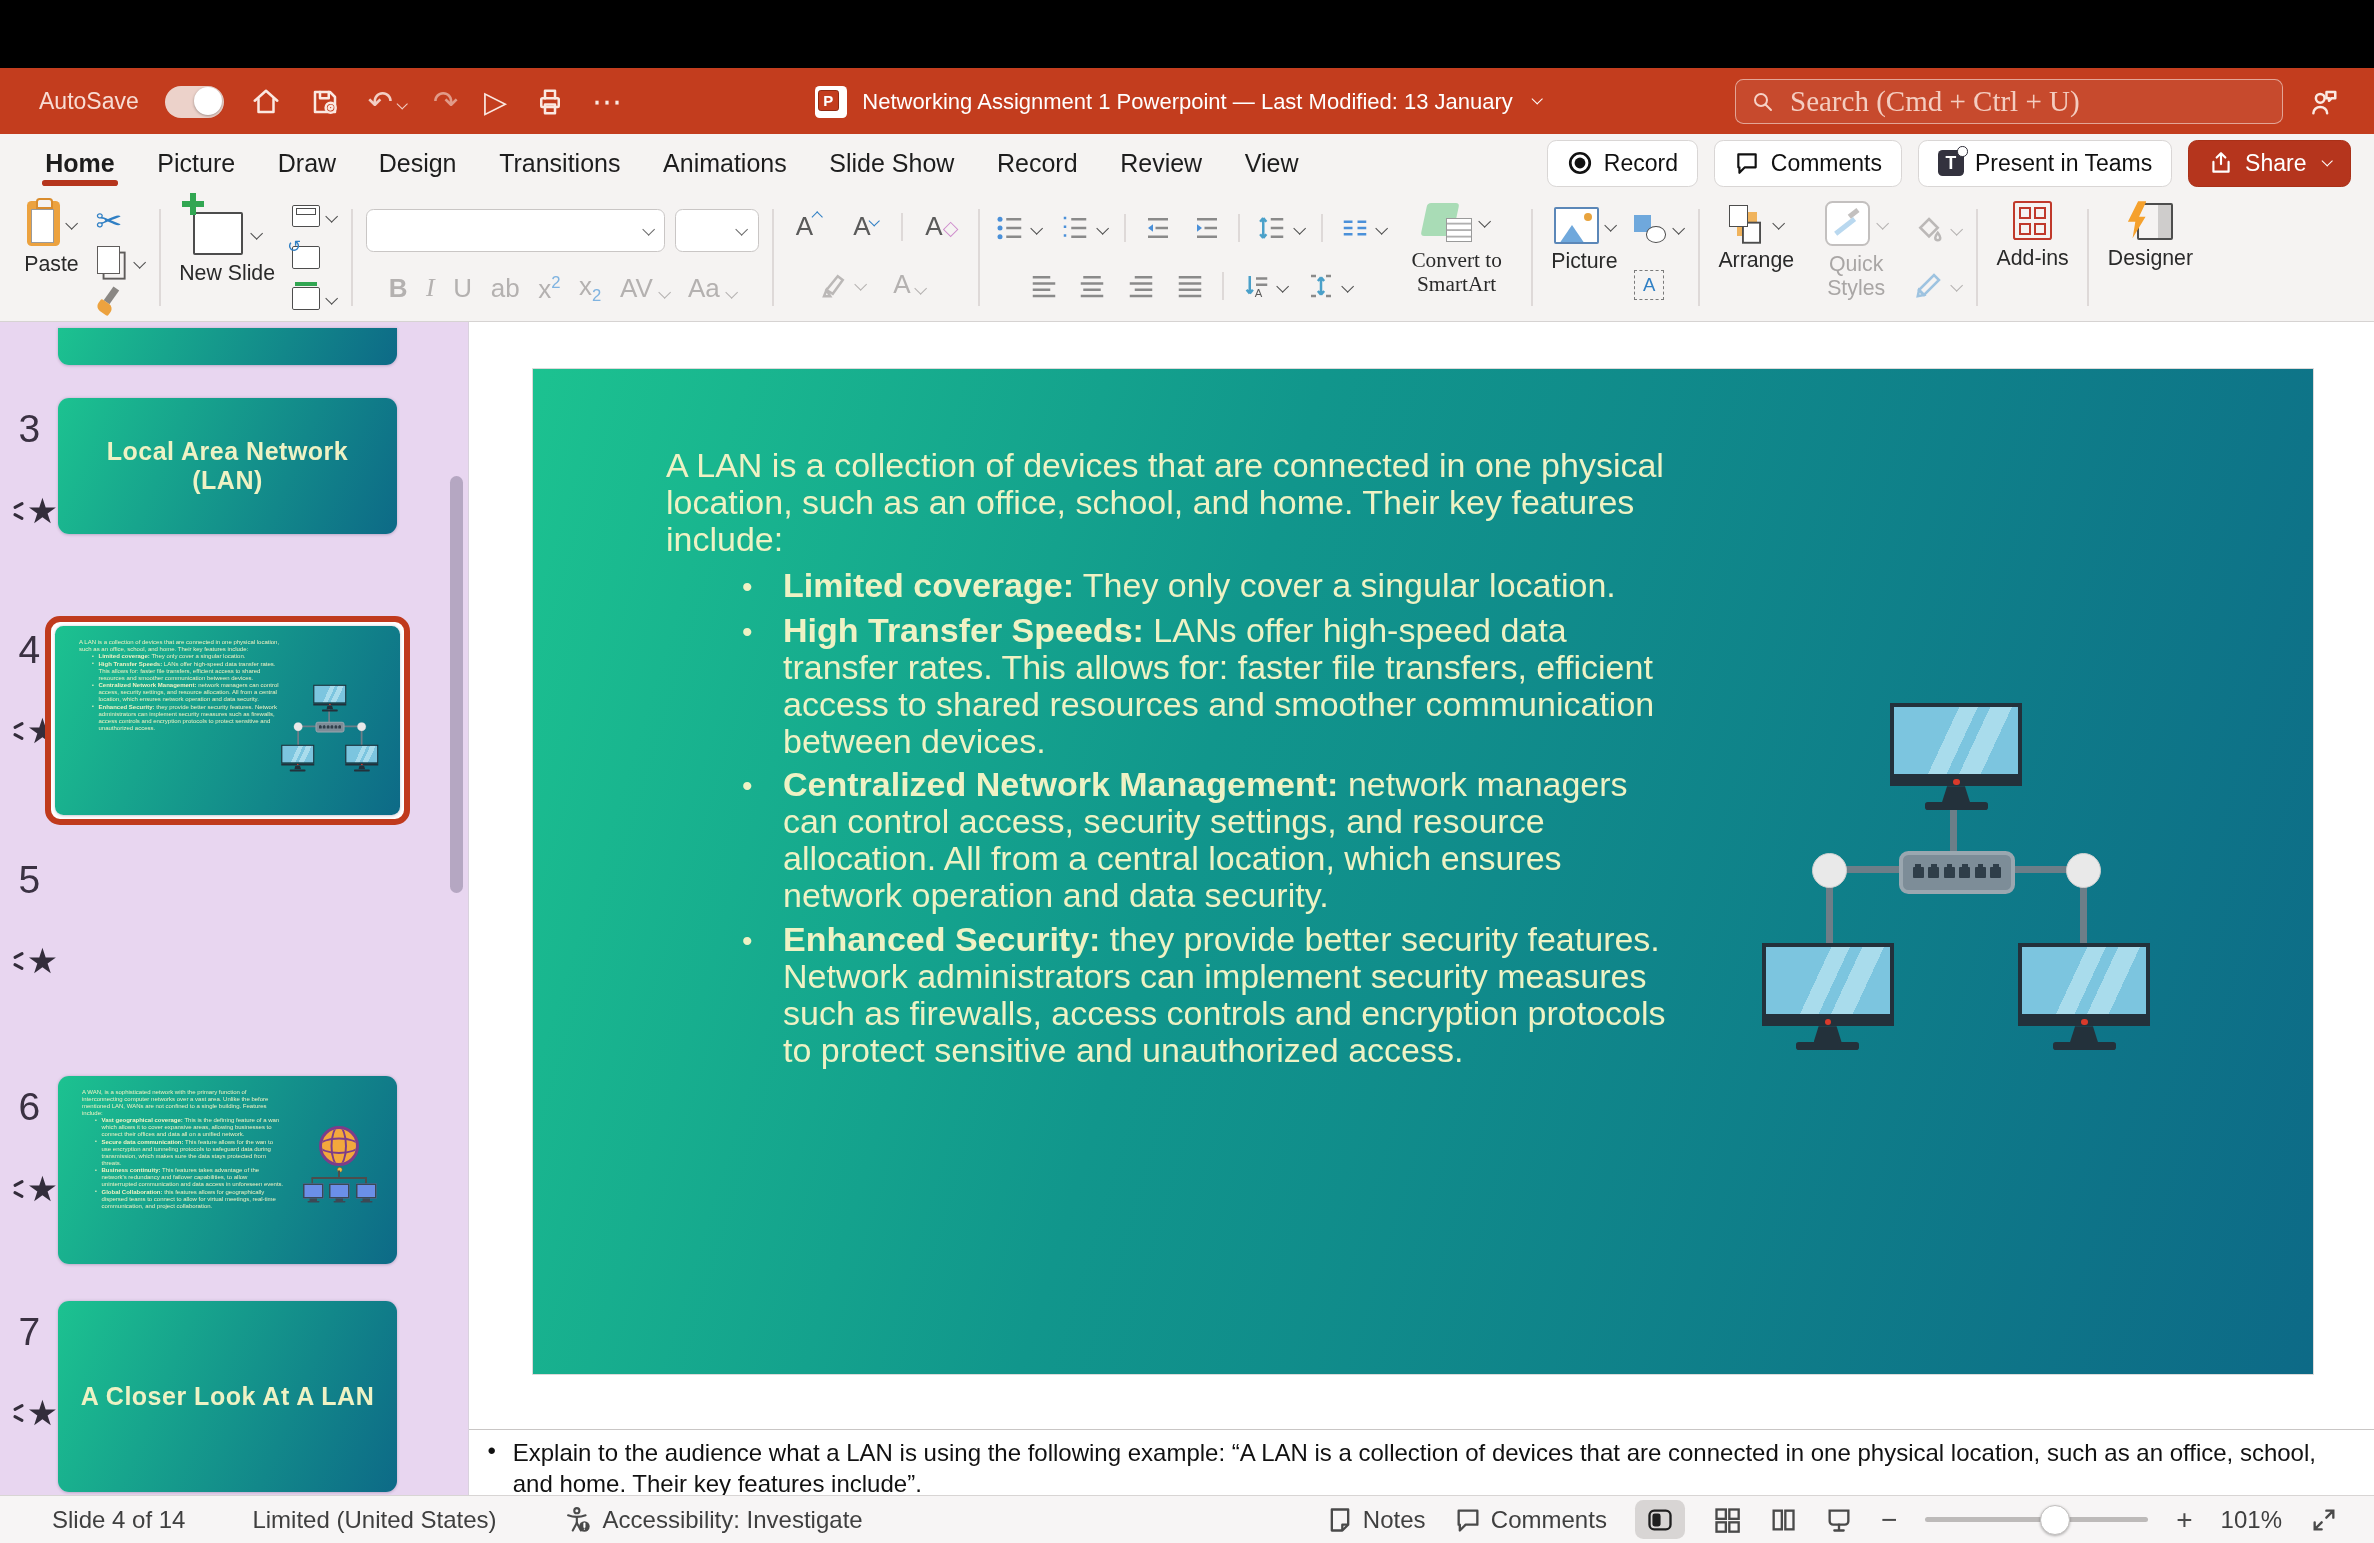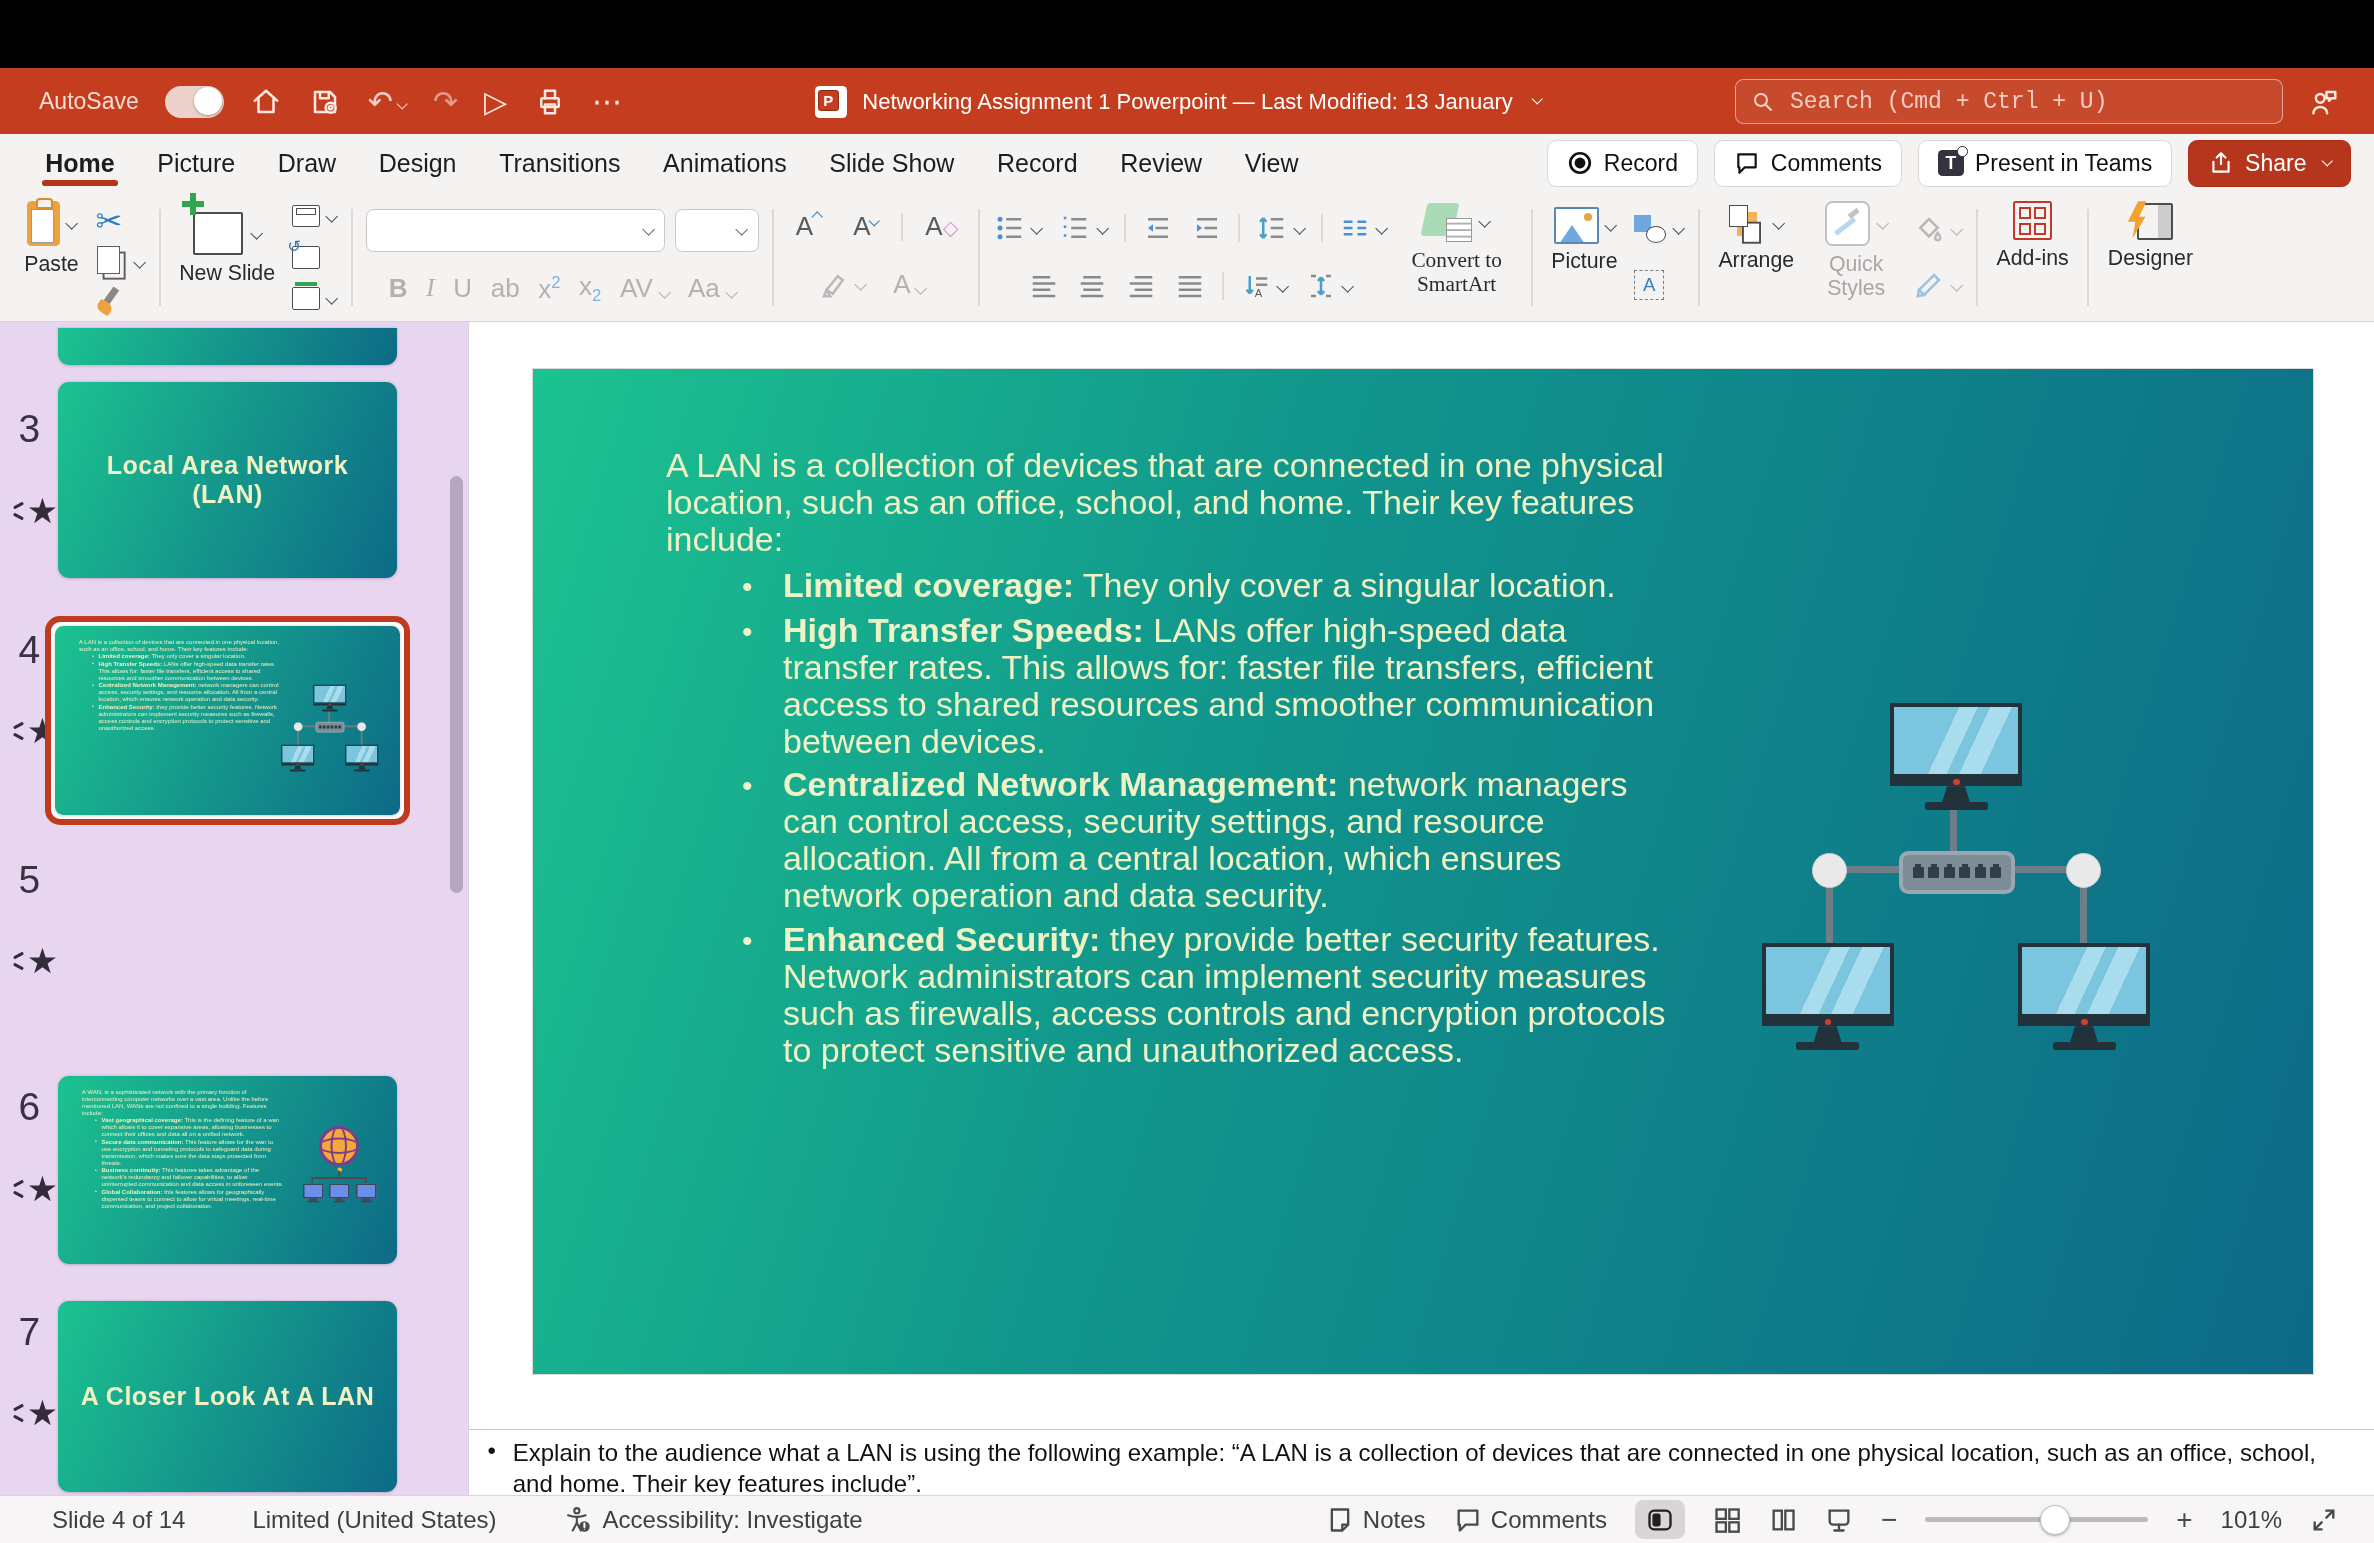--- a/index.html
+++ b/index.html
@@ -22,22 +22,22 @@
     transform:rotate(45deg);margin-left:5.6px;margin-bottom:3.7px;}
   .chev.small{width:7.4px;height:7.4px;border-width:1.9px;}
   .ts-center{flex:1;display:flex;justify-content:center;align-items:center;gap:15px;font-size:22px;white-space:nowrap;}
   .ppt-badge{width:32px;height:32px;background:#fff;border-radius:4.6px;position:relative;flex:0 0 auto;}
   .ppt-badge::before{content:"P";position:absolute;left:2.8px;top:4.6px;width:18.6px;height:18.6px;background:#c33d1e;
     border:1.9px solid #8f2a12;color:#fff;font-size:15px;font-weight:bold;display:flex;align-items:center;justify-content:center;border-radius:2.8px;}
   .ts-right{display:flex;align-items:center;gap:24px;padding-right:35px;}
   .searchbox{width:516px;height:43px;border:1.9px solid rgba(255,255,255,.5);background:rgba(255,255,255,.07);
     border-radius:8.3px;display:flex;align-items:center;gap:13px;padding:0 15px;color:#f6d2c6;}
   .searchbox svg{width:24px;height:24px;flex:0 0 auto;}
-  .searchbox input{flex:1;background:transparent;border:none;outline:none;font-size:23px;color:#bef264;
-    font-family:Liberation Mono, monospace;}
+  .searchbox input{flex:1;background:transparent;border:none;outline:none;font-size:29px;color:#bef264;
+    font-family:Liberation Serif, serif;}
   .searchbox input::placeholder{color:#f4cdc0;opacity:1;}
   
   #tabsrow{position:absolute;top:134px;left:0;width:2375px;height:58px;background:#f5f3f2;
     display:flex;align-items:center;padding:0 24px;box-sizing:border-box;}
   .tab{font-size:25px;color:#1d1d1d;margin:0 21.3px;height:100%;display:flex;align-items:center;position:relative;cursor:pointer;white-space:nowrap;}
   .tab.active{font-weight:bold;}
   .tab.active::after{content:"";position:absolute;left:-3.7px;right:-3.7px;bottom:6.5px;height:5.6px;background:#b5351d;border-radius:2.8px;}
   .actions{margin-left:auto;display:flex;gap:16.7px;align-items:center;}
   .abtn{height:45px;border:1.9px solid #d9d6d5;background:#fff;border-radius:9.3px;display:flex;align-items:center;
     gap:11px;padding:0 18.6px;font-size:23px;color:#101010;cursor:pointer;white-space:nowrap;}
@@ -578,21 +578,21 @@
     <div class="tcard" style="top:5.6px;height:37px;border-radius:0 0 11px 11px;"></div>
 
     <div class="tnum" style="top:85px;">3</div>
     <div class="tstar" style="top:171px;">
         <span class="rays">
           <i></i>
           <i></i>
         </span>
         <span class="star">★</span>
       </div>
-    <div class="tcard" style="top:60px;height:196px;">
+    <div class="tcard" style="top:76px;height:136px;">
       <div class="ttitle">Local Area Network (LAN)</div>
     </div>
 
     <div class="tnum" style="top:306px;">4</div>
     <div class="tstar" style="top:391px;">
         <span class="rays">
           <i></i>
           <i></i>
         </span>
         <span class="star">★</span>

